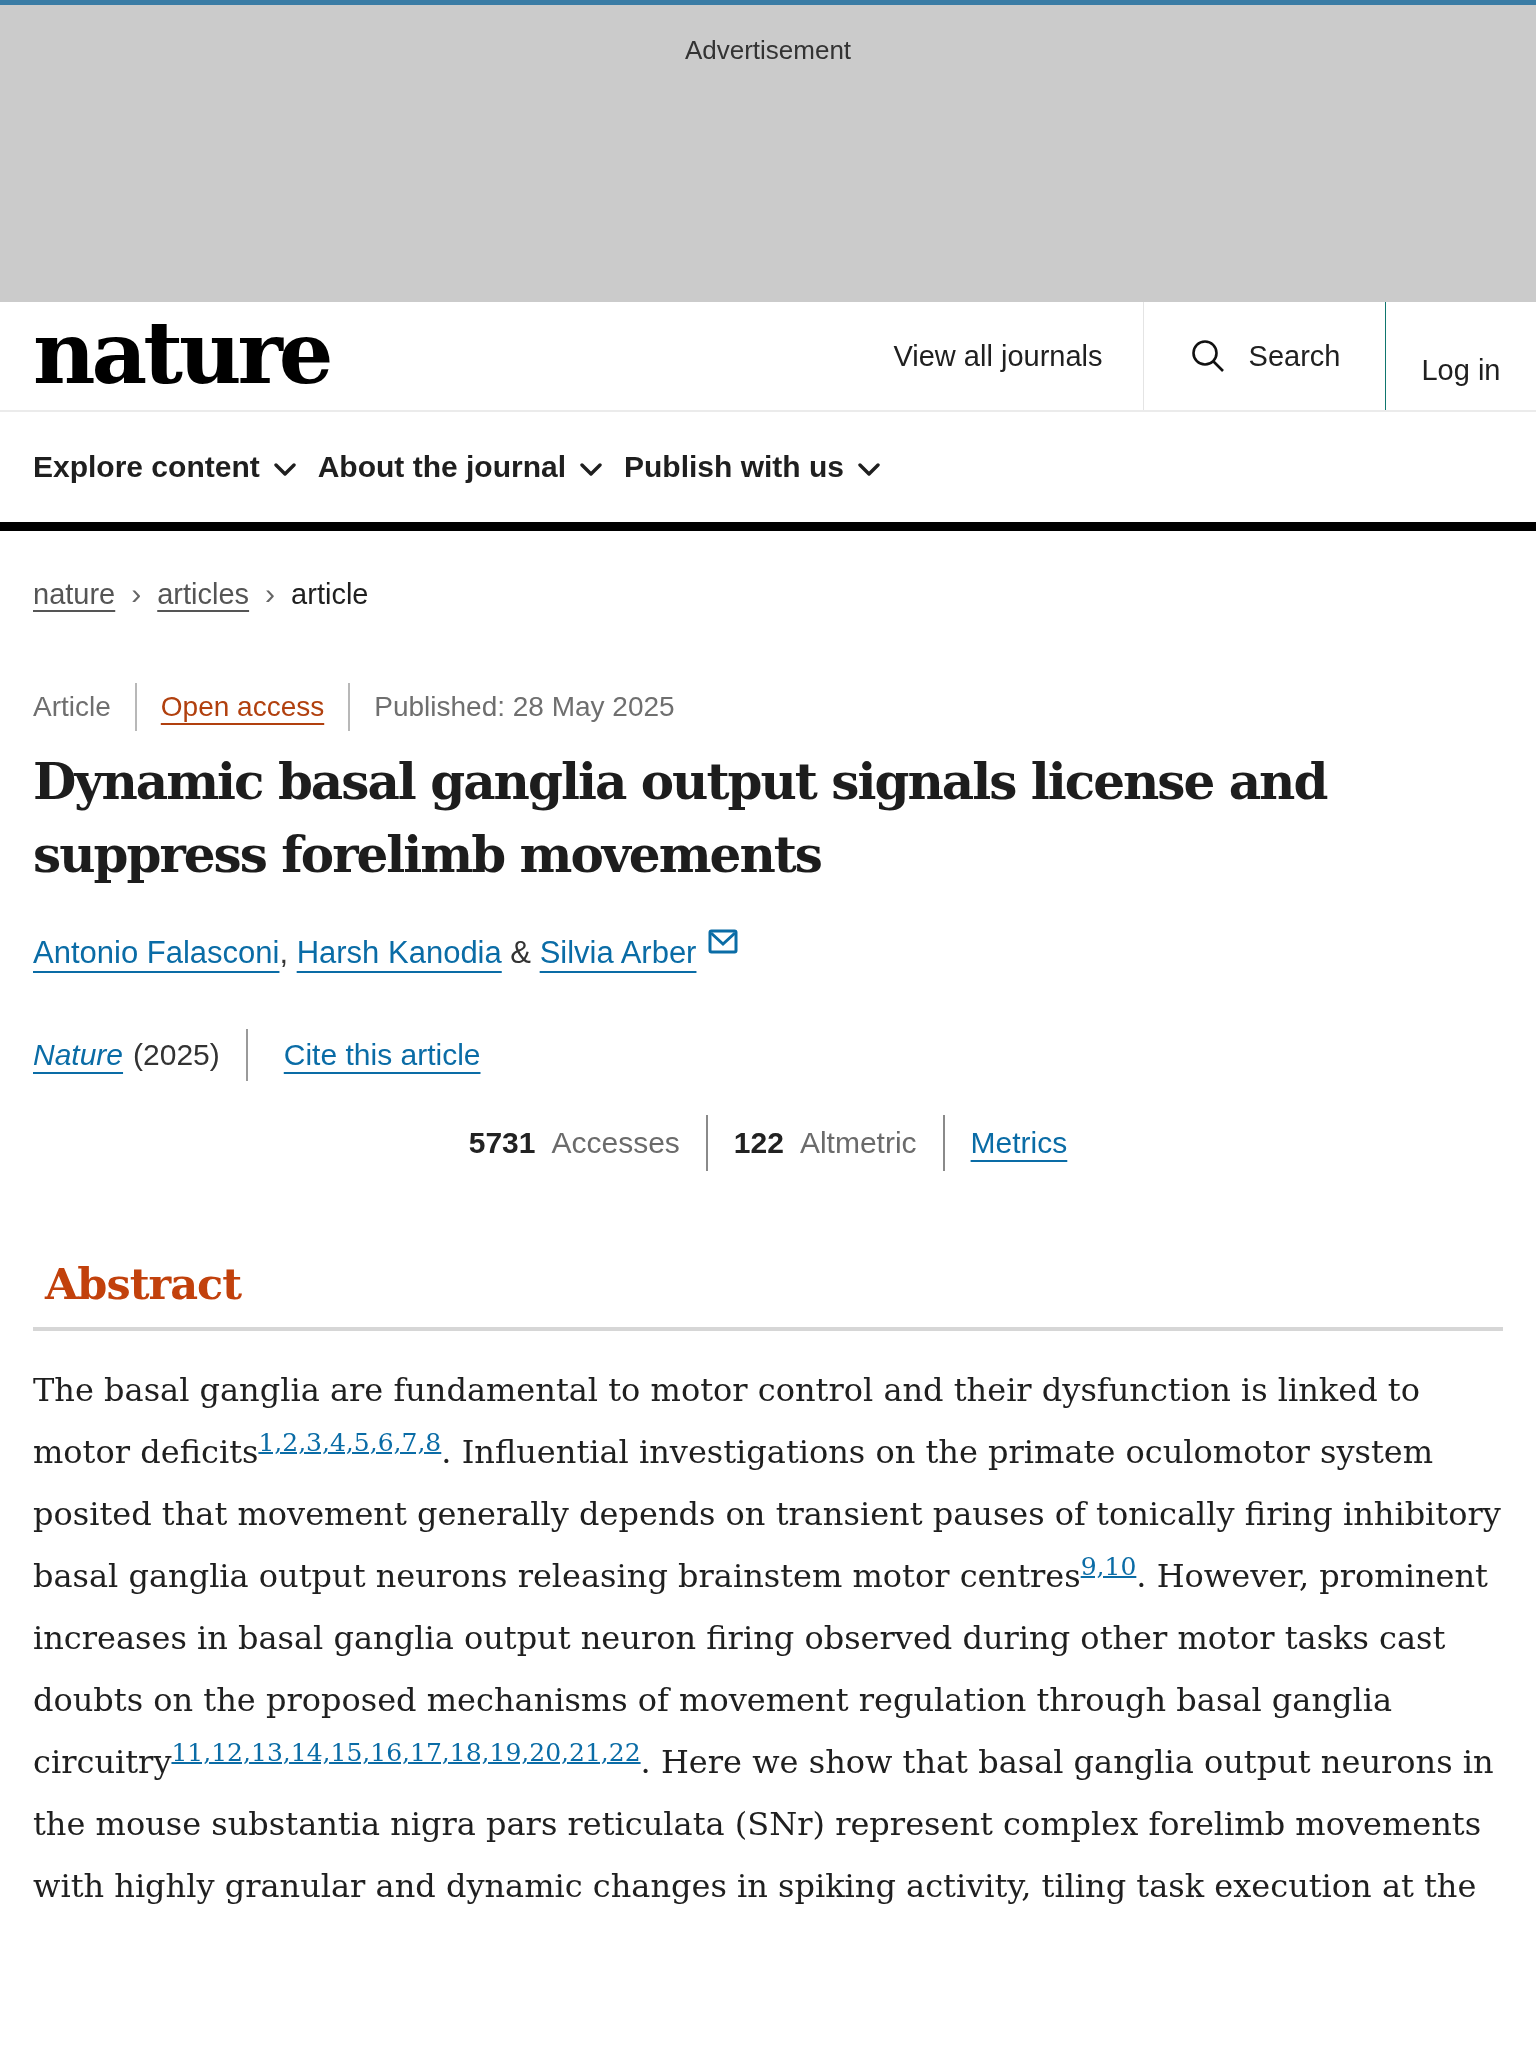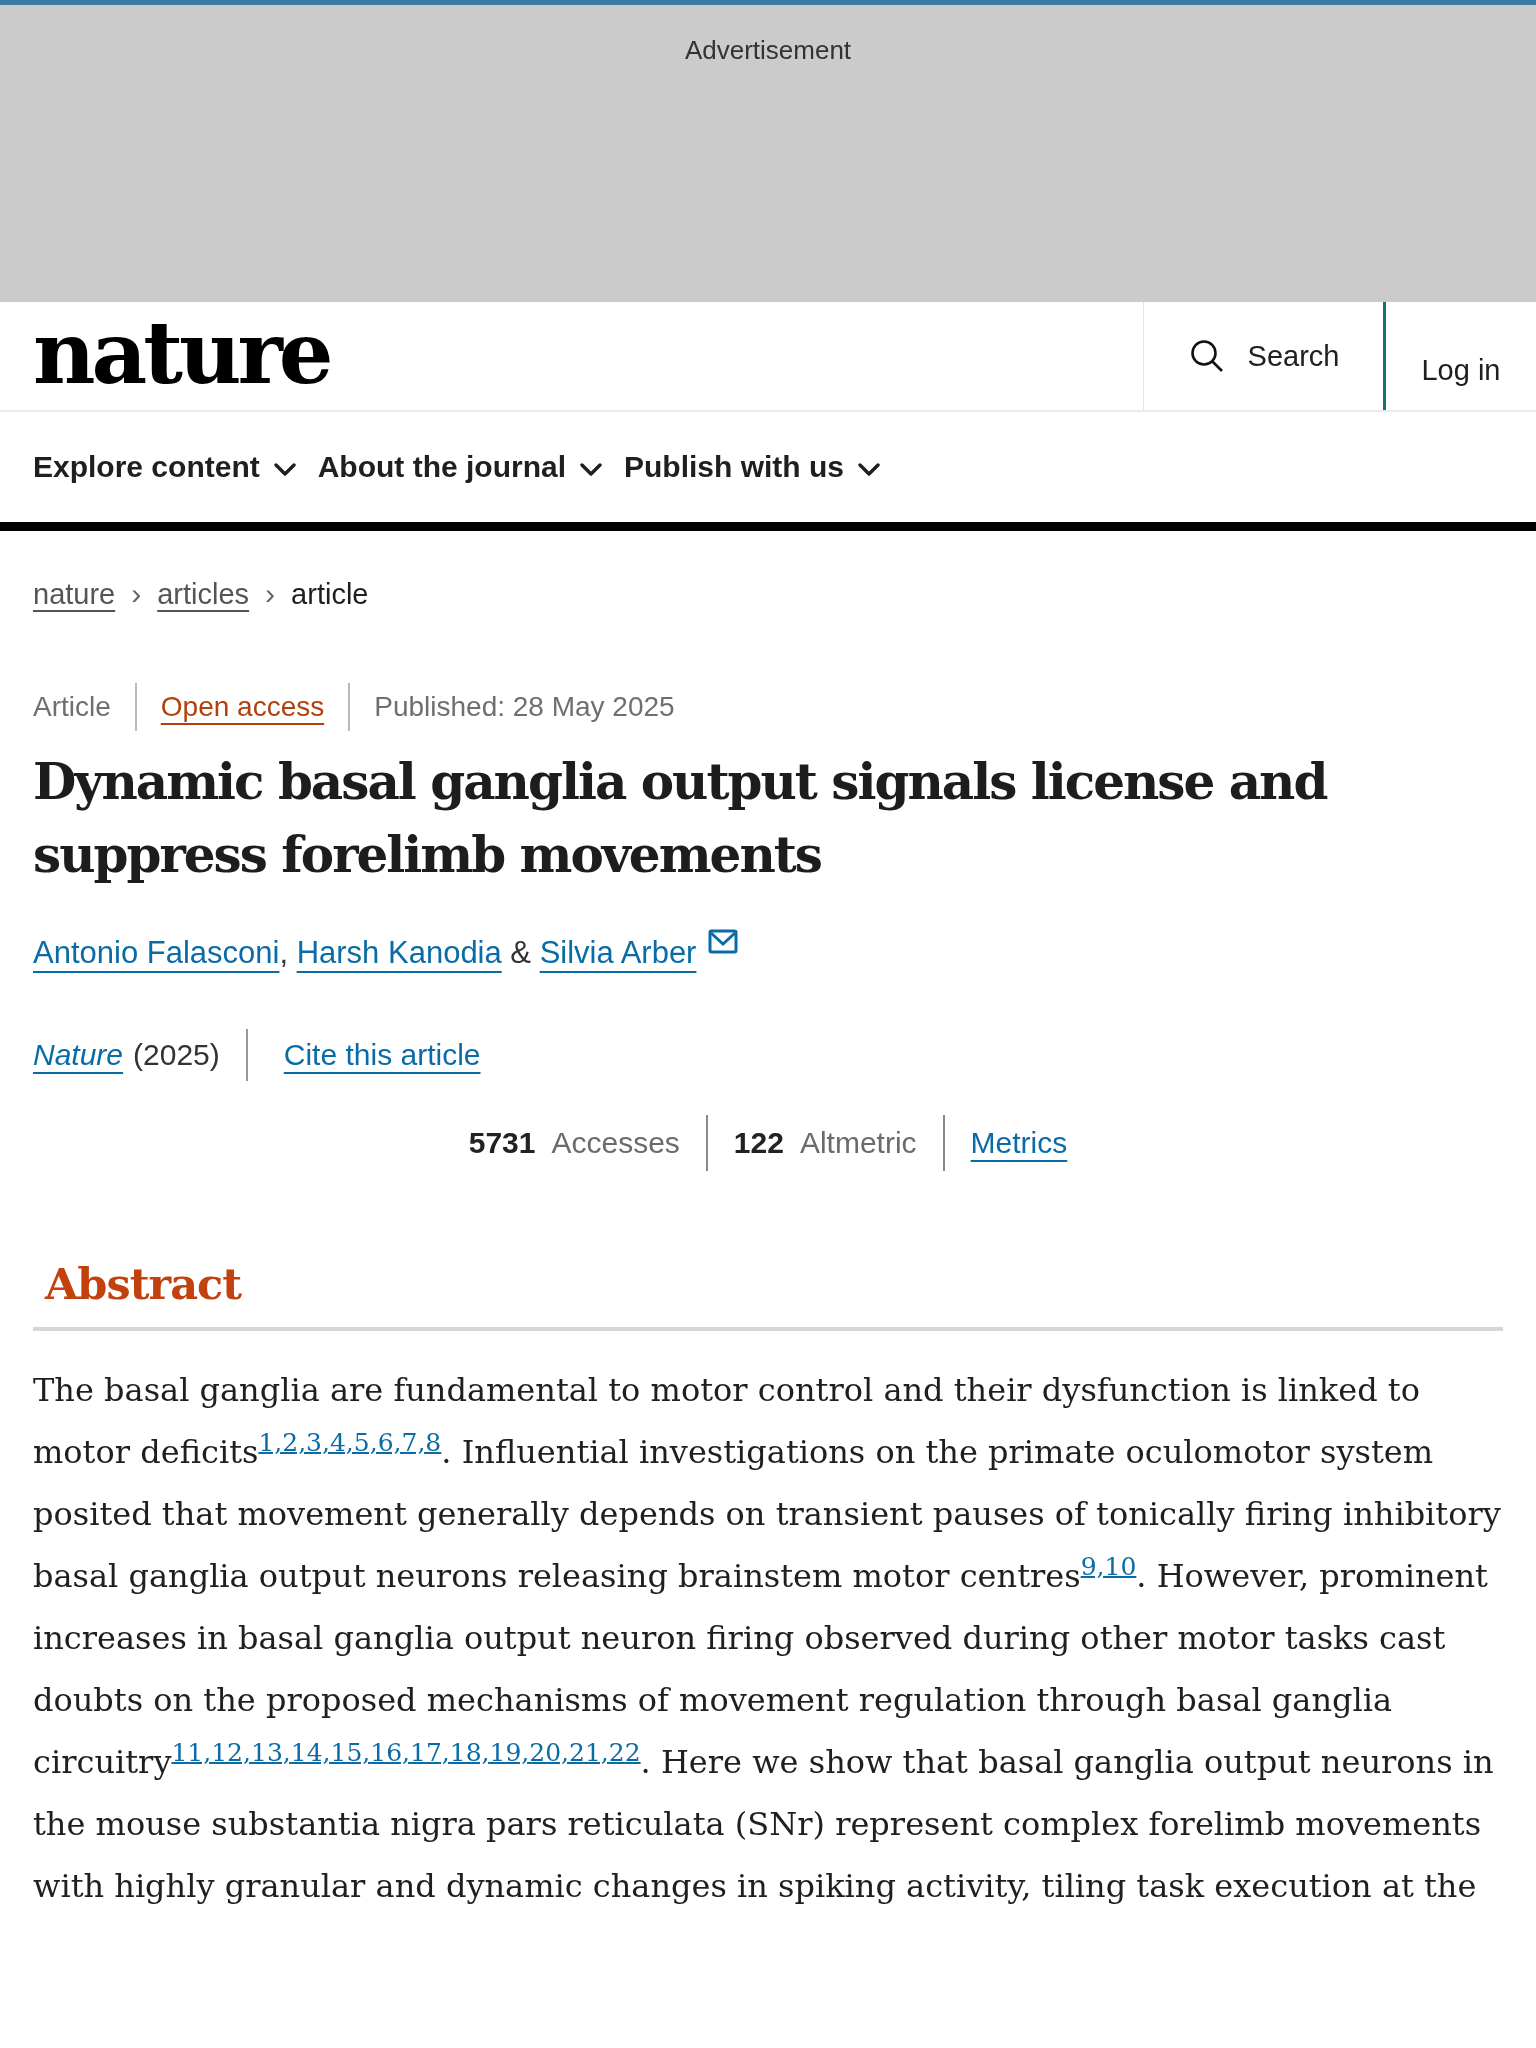--- a/index.html
+++ b/index.html
@@ -22,21 +22,21 @@
 
   
   .site-header{height:110px;border-bottom:2px solid #ebebeb;display:flex;align-items:stretch;background:#fff;}
   .logo-wrap{flex:1;display:flex;align-items:center;padding-left:33px;}
   .logo{
     font-family:"DejaVu Serif", serif;font-weight:700;font-size:86px;
     letter-spacing:-4px;color:#000;line-height:1;margin-top:-6px;
   }
   .header-cell{display:flex;align-items:center;justify-content:center;font-size:29px;color:#202020;}
   .cell-viewall{width:290px;}
-  .cell-search{width:243px;border-left:1px solid #e4e4e4;border-right:3px solid #0f766e;gap:22px;cursor:pointer;}
+  .cell-search{width:243px;border-left:1px solid #e4e4e4;border-right:1px solid #0f766e;gap:22px;cursor:pointer;}
   .cell-login{width:150px;margin-top:28px;}
   .search-icon svg{display:block;}
 
   
   .nav-row{height:110px;display:flex;align-items:center;padding-left:33px;gap:22px;background:#fff;}
   .nav-item{display:flex;align-items:center;gap:14px;font-weight:bold;font-size:30px;color:#1f1f1f;cursor:pointer;}
   .chevron svg{display:block;margin-top:4px;}
   .black-bar{height:9px;background:#000;}
 
   
@@ -101,20 +101,23 @@
 
 <div class="top-strip"></div>
 
 <div class="ad-area">
   <span class="ad-label">Advertisement</span>
 </div>
 
 <header class="site-header">
   <div class="logo-wrap">
     <span class="logo">nature</span>
+  </div>
+  <div class="header-cell cell-viewall">
+    <span>View all journals</span>
   </div>
   <div class="header-cell cell-search">
     <span class="search-icon">
       <svg width="38" height="38" viewBox="0 0 38 38" fill="none">
         <circle cx="16" cy="16" r="11.5" stroke="#111" stroke-width="2.6"></circle>
         <line x1="24.5" y1="24.5" x2="34" y2="34" stroke="#111" stroke-width="2.6"></line>
       </svg>
     </span>
     <span>Search</span>
   </div>

